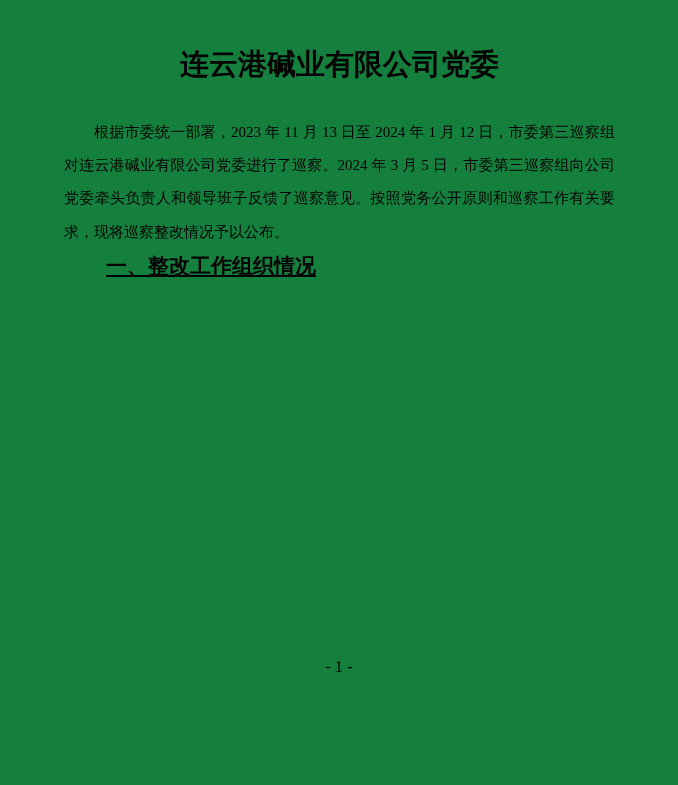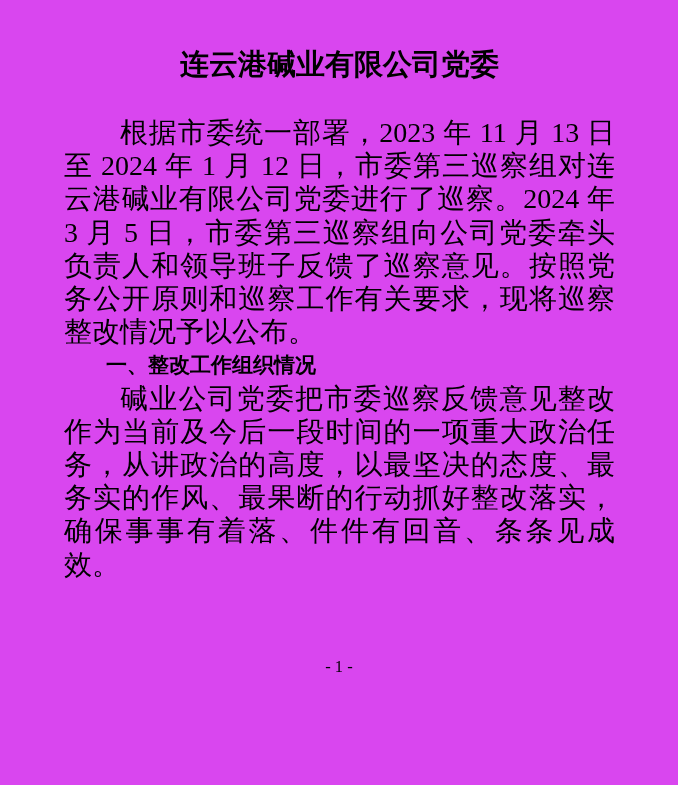--- a/index.html
+++ b/index.html
@@ -7,55 +7,56 @@
   body {
     width: 678px;
     height: 785px;
     font-family: "Liberation Serif", "DejaVu Serif", serif;
     color: #000000;
   }
   .page {
     position: relative;
     width: 678px;
     height: 785px;
-    background: #d946ef;
+    background: #15803d;
     overflow: hidden;
   }
   .content {
     position: absolute;
     left: 64px;
     right: 63px;
     top: 0;
   }
   .doc-title {
     margin-top: 46px;
     margin-bottom: 33px;
     text-align: center;
     font-family: "Liberation Serif", "DejaVu Serif", serif;
     font-weight: bold;
     font-size: 29px;
     line-height: 37px;
     color: #000000;
   }
   .body-para {
-    font-size: 28px;
+    font-size: 15px;
     line-height: 33.2px;
     text-align: justify;
     text-indent: 2em;
     color: #000000;
     font-family: "Liberation Serif", "DejaVu Serif", serif;
   }
   .section-heading {
     font-family: "Liberation Sans", "DejaVu Sans", sans-serif;
     font-weight: bold;
     font-size: 21px;
     line-height: 33.2px;
     text-indent: 2em;
     text-align: left;
     color: #000000;
+    text-decoration: underline;
   }
   .item-lead {
     font-weight: bold;
     font-family: "Liberation Serif", "DejaVu Serif", serif;
   }
   .page-footer {
     position: absolute;
     left: 0;
     right: 0;
     top: 656px;
@@ -73,19 +74,18 @@
   <div class="content">
 
     <h1 class="doc-title">
       <span>连云港碱业有限公司党委</span><br>
     </h1>
 
     <p class="body-para">根据市委统一部署，2023 年 11 月 13 日至 2024 年 1 月 12 日，市委第三巡察组对连云港碱业有限公司党委进行了巡察。2024 年 3 月 5 日，市委第三巡察组向公司党委牵头负责人和领导班子反馈了巡察意见。按照党务公开原则和巡察工作有关要求，现将巡察整改情况予以公布。</p>
 
     <h2 class="section-heading">一、整改工作组织情况</h2>
 
-    <p class="body-para">碱业公司党委把市委巡察反馈意见整改作为当前及今后一段时间的一项重大政治任务，从讲政治的高度，以最坚决的态度、最务实的作风、最果断的行动抓好整改落实，确保事事有着落、件件有回音、条条见成效。</p>
 
 
   </div>
 
   <div class="page-footer">- 1 -</div>
 </div>
 
 </body></html>

